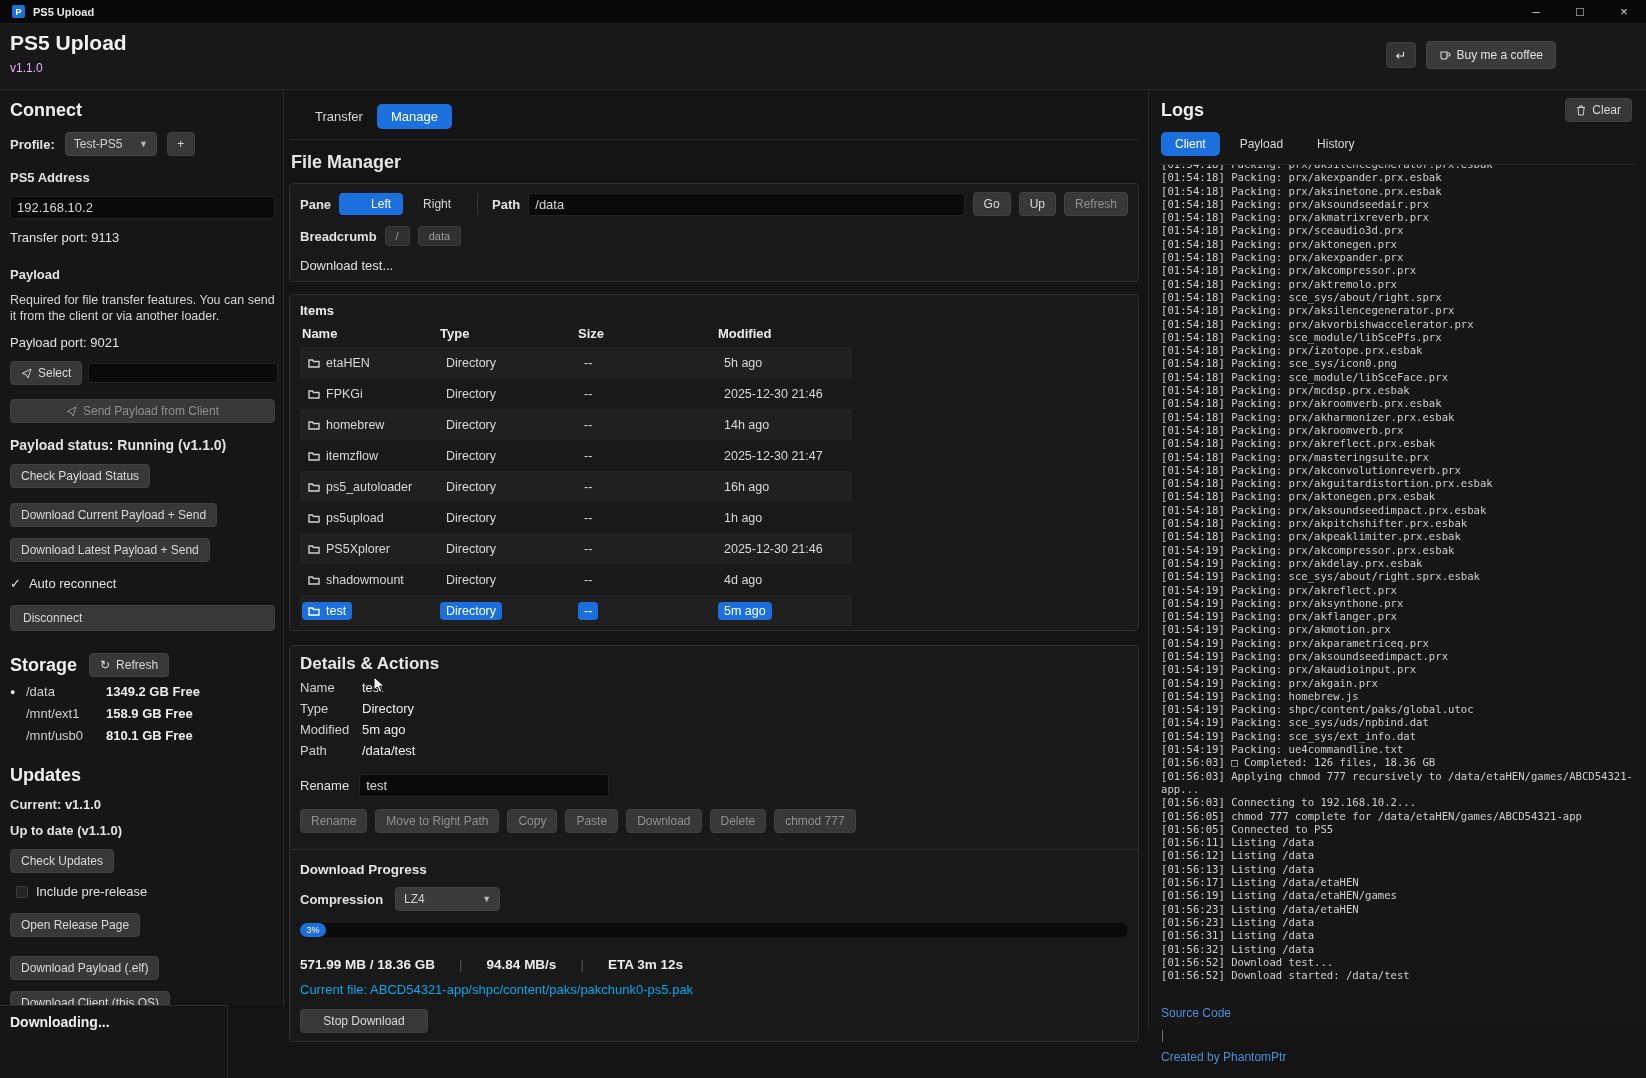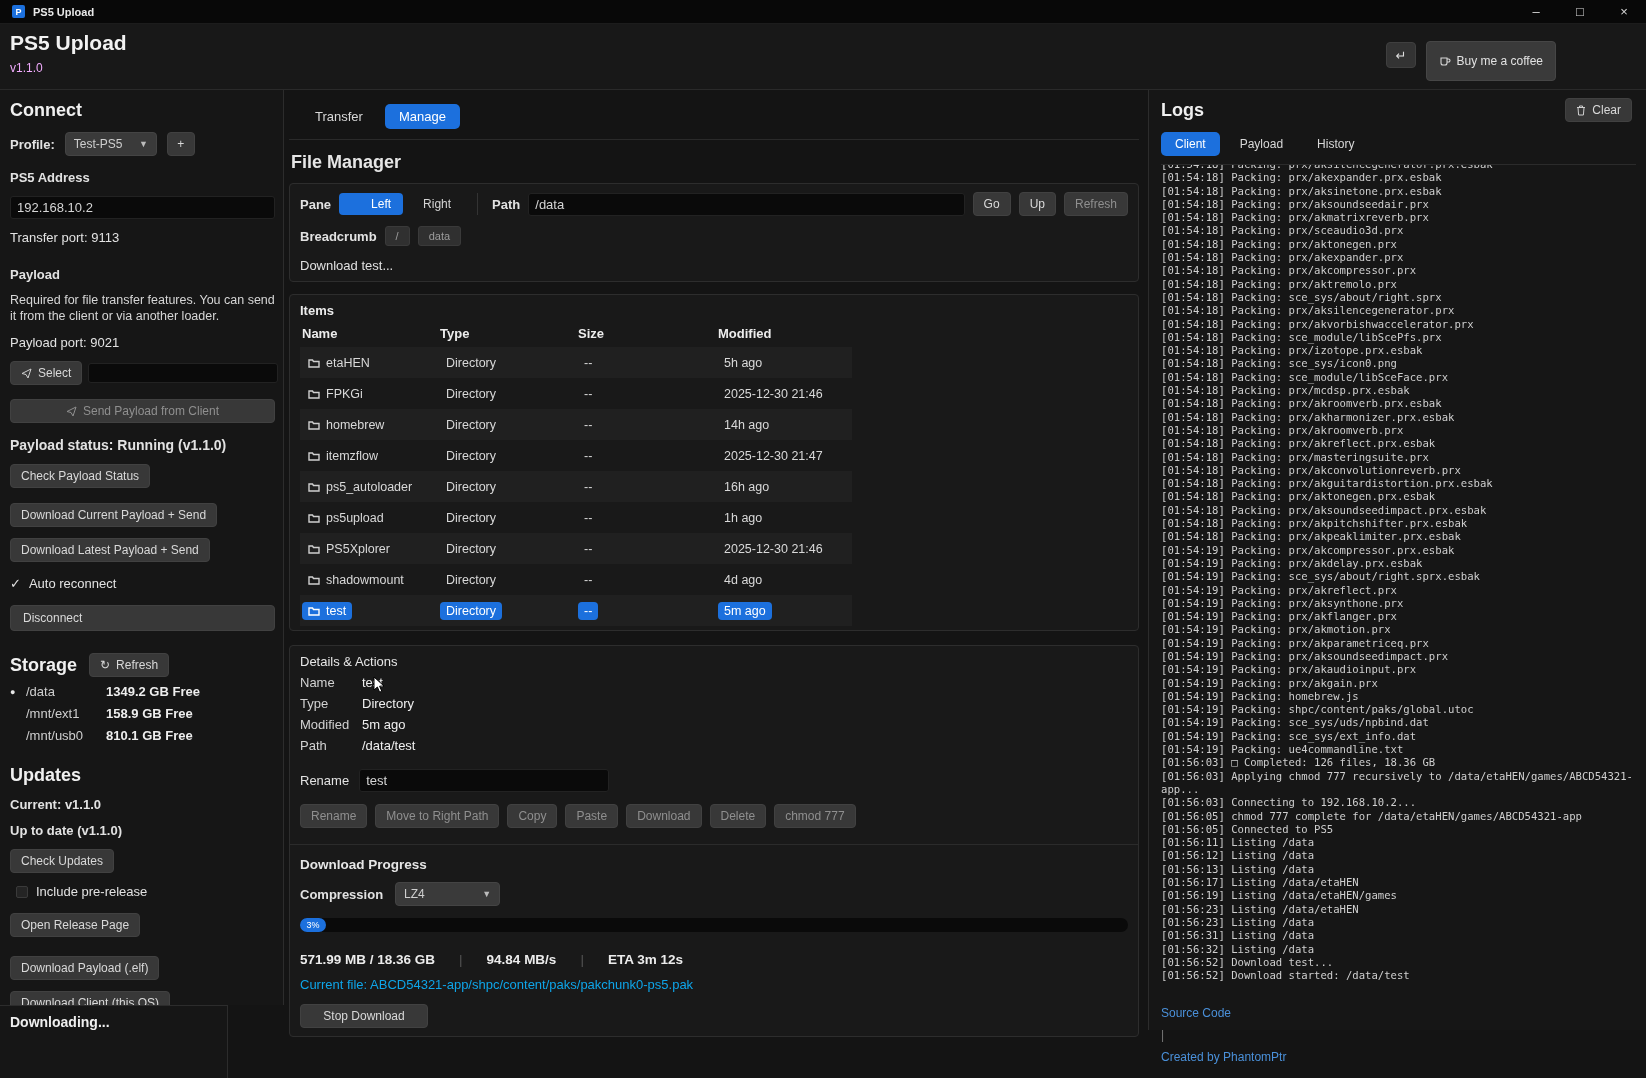--- a/index.html
+++ b/index.html
@@ -17,21 +17,21 @@
     color:#d8d8d8; font-size:13px; }
 
   
   .header { position:absolute; left:0; top:24px; width:1646px; height:66px; background:#181818;
     border-bottom:1px solid #2a2a2a; }
   .header-title { position:absolute; left:10px; top:7px; font-size:21px; font-weight:bold; color:#f2f2f2; }
   .header-version { position:absolute; left:10px; top:37px; font-size:12px; color:#f0abfc; }
   .corner-btn { position:absolute; right:230px; top:18px; width:30px; height:26px; background:#333;
     border:1px solid #3f3f3f; border-radius:4px; color:#ddd; font-size:13px;
     display:flex; align-items:center; justify-content:center; }
-  .coffee-btn { position:absolute; right:90px; top:17px; height:40px; padding:0 12px; background:#3a3a3a;
+  .coffee-btn { position:absolute; right:90px; top:17px; height:28px; padding:0 12px; background:#3a3a3a;
     border:1px solid #464646; border-radius:4px; color:#e2e2e2; font-size:12px;
     display:flex; align-items:center; gap:6px; }
 
   
   .sidebar { position:absolute; left:0; top:90px; width:284px; height:915px;
     border-right:1px solid #2c2c2c; padding:10px 8px 0 10px; background:#161616; }
   .midcol { position:absolute; left:285px; top:90px; width:862px; height:940px; padding:8px 8px 0 4px; }
   .logcol { position:absolute; left:1148px; top:90px; width:498px; height:940px;
     border-left:1px solid #2c2c2c; padding:8px 10px 0 12px; background:#161616; }
 
@@ -59,21 +59,21 @@
   .storage-free { font-weight:bold; color:#eee; }
 
   .checkline { display:flex; align-items:center; gap:8px; font-size:13px; color:#e2e2e2; }
   .checkbox-empty { width:12px; height:12px; background:#242424; border:1px solid #3a3a3a; border-radius:2px; }
 
   .statusbar { position:absolute; left:0; bottom:0; width:228px; height:73px;
     border-top:1px solid #2c2c2c; border-right:1px solid #2c2c2c; padding:8px 10px; background:#161616; }
   .statusbar .txt { font-size:14px; font-weight:bold; color:#efefef; }
 
   
-  .tabs-row { display:flex; align-items:center; gap:8px; padding:6px 0 10px 12px;
+  .tabs-row { display:flex; align-items:center; padding:6px 0 10px 12px;
     border-bottom:1px solid #2a2a2a; }
   .tab { font-size:13px; color:#d8d8d8; padding:5px 14px; border-radius:5px; }
   .tab.active { background:#1c70dd; color:#fff; }
   .fm-title { font-size:18px; font-weight:bold; margin:12px 0 10px 2px; }
 
   .panel { border:1px solid #2d2d2d; border-radius:4px; background:#191919; padding:8px 10px; }
   .fm-controls .ctl-row { display:flex; align-items:center; gap:8px; }
   .seg { font-size:12px; padding:4px 12px; border-radius:4px; color:#d5d5d5; background:transparent; }
   .seg.active { background:#1c70dd; color:#fff;padding-left:32px; }
   .vsep { width:1px; height:22px; background:#333; margin:0 6px; }
@@ -91,21 +91,21 @@
   .item-row { height:31px; font-size:12.5px; color:#d9d9d9; padding-left:2px; }
   .item-row:nth-child(odd) { background:#202020; }
   .item-row:nth-child(even) { background:#191919; }
   .cellwrap { display:inline-flex; align-items:center; gap:6px; padding:2px 6px; border-radius:4px; }
   .item-row.selected .cellwrap { background:#1c70dd; color:#fff; }
   .foldericon { width:12px; height:10px; flex:0 0 auto; }
   .foldericon path { stroke:#cfcfcf; fill:none; stroke-width:1.4; }
   .item-row.selected .foldericon path { stroke:#fff; }
 
   .details-panel { margin-top:14px; }
-  .dt-title { font-size:13px; font-weight:normal; margin-bottom:4px; }
+  .dt-title { font-size:17px; font-weight:bold; margin-bottom:4px; }
   .dfield { display:flex; font-size:13px; margin-top:6px; }
   .dfield .k { width:62px; color:#d2d2d2; }
   .dfield .v { color:#efefef; }
   .rename-row { display:flex; align-items:center; gap:10px; margin-top:16px; }
   .rename-row .lab { font-size:13px; }
   .actions-row { display:flex; gap:8px; margin-top:12px; }
   .hdiv { border-top:1px solid #2b2b2b; margin:16px -10px 0 -10px; }
 
   .dp-title { font-size:13.5px; font-weight:bold; margin-top:12px; }
   .comp-row { display:flex; align-items:center; gap:12px; margin-top:10px; }

